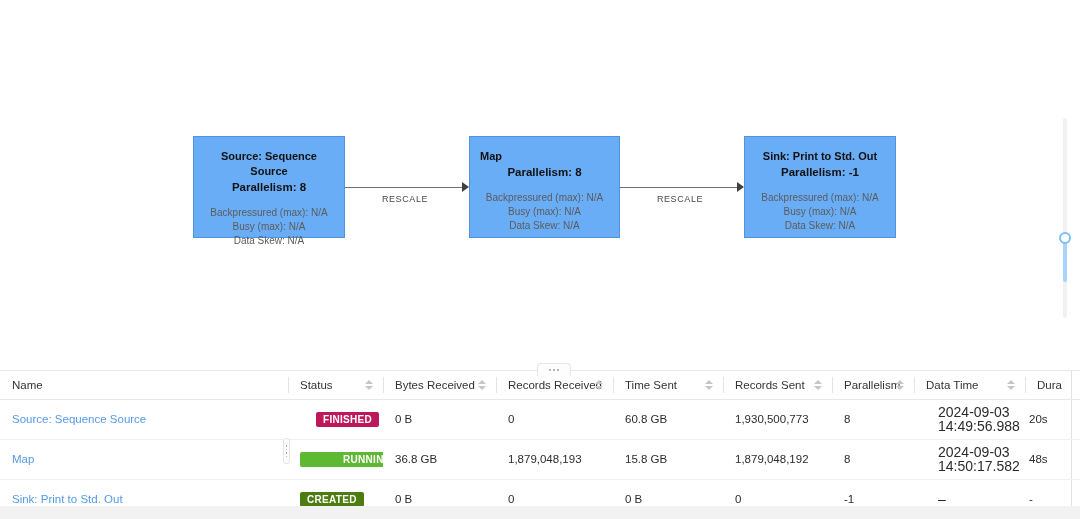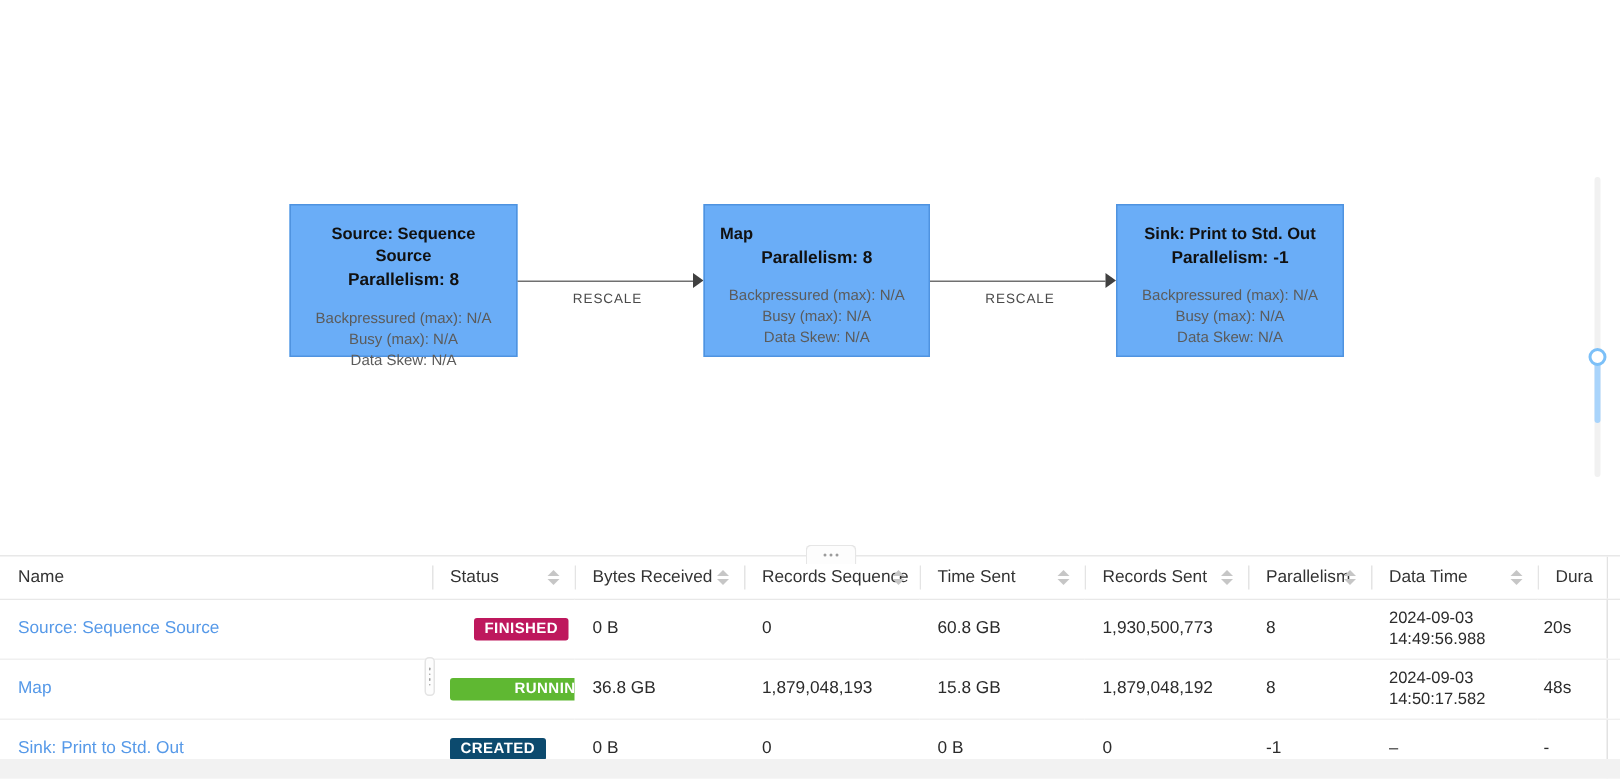--- a/index.html
+++ b/index.html
@@ -203,23 +203,23 @@
     display: inline-block;
     padding: 2px 7px;
     font-size: 10px;
     font-weight: bold;
     letter-spacing: 0.3px;
     color: #fff;
     border-radius: 2px;
   }
   .badge.finished { background: #be185d; margin-left: 16px; }
   .badge.running  { background: #5FB832; padding-left: 43px; }
-  .badge.created  { background: #0c4a6e; text-align: center; }
-
-  .stamp { line-height: 14px; font-size: 11px; white-space: normal; }
+  .badge.created  { background: #4d7c0f; text-align: center; }
+
+  .stamp { line-height: 14px; font-size: 14px; white-space: normal; margin-left: 12px; }
 
   
   .pin-tasks {
     position: relative;
     border-left: 1px solid #e2e2e2;
     box-shadow: -3px 0 5px -3px rgba(0,0,0,0.13);
     background: #fff;
   }
   .task-badges { display: flex; gap: 3px; }
   .task-chip {
@@ -343,21 +343,21 @@
             </span>
         </th>
         <th class="divider">
           <span>Bytes Received</span>
           <span class="sorter">
               <span class="up"></span>
               <span class="dn"></span>
             </span>
         </th>
         <th class="divider">
-          <span>Records Sequence</span>
+          <span>Records Received</span>
           <span class="sorter">
               <span class="up"></span>
               <span class="dn"></span>
             </span>
         </th>
         <th class="divider">
           <span>Time Sent</span>
           <span class="sorter">
               <span class="up"></span>
               <span class="dn"></span>

